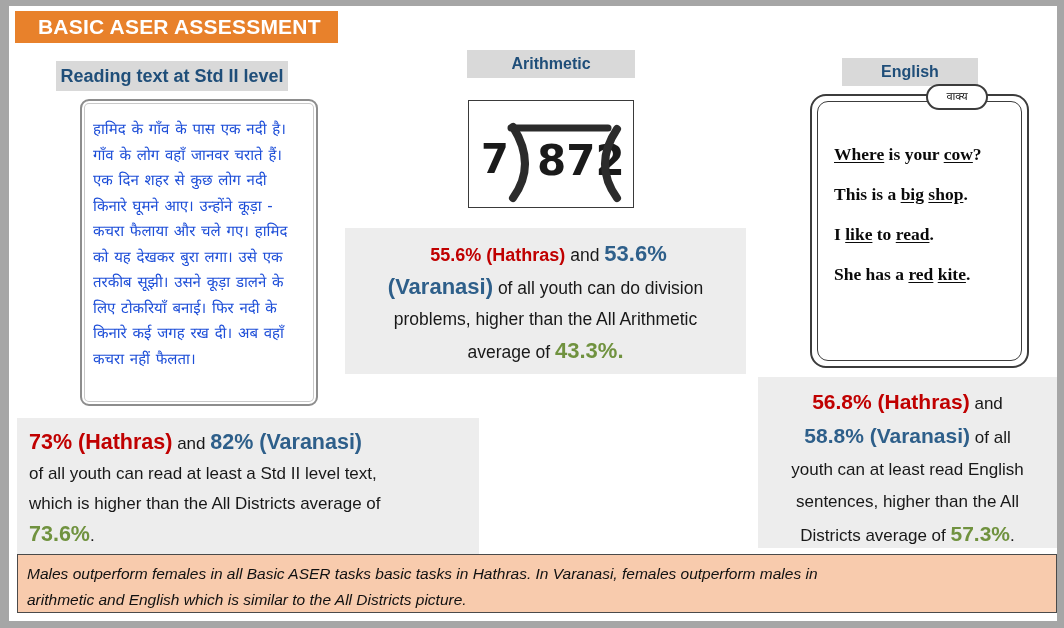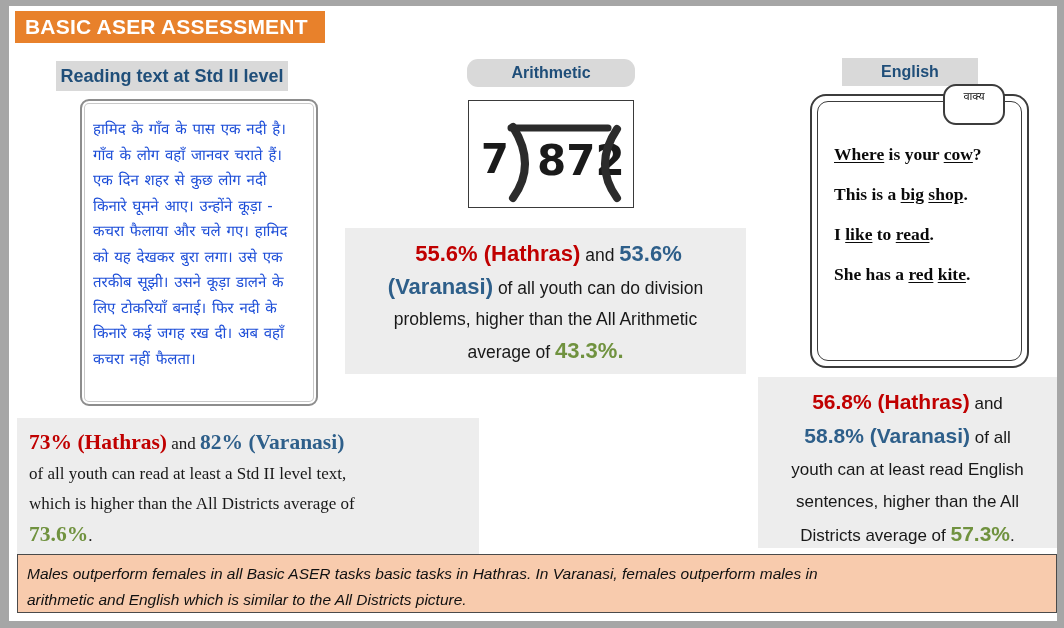--- a/index.html
+++ b/index.html
@@ -31,20 +31,21 @@
   }
 
   
   .hdr-band {
     position: absolute;
     left: 6px;
     top: 5px;
     width: 310px;
     height: 32px;
     background: #E8812B;
+    padding-left: 13px;
   }
   .hdr-band span {
     display: block;
     color: #ffffff;
     font-size: 21px;
     font-weight: bold;
     letter-spacing: .2px;
     line-height: 32px;
     padding-left: 10px;
     white-space: nowrap;
@@ -59,25 +60,24 @@
     text-align: center;
     white-space: nowrap;
   }
   #chip-reading {
     left: 47px; top: 55px;
     width: 232px; height: 30px;
     line-height: 30px;
     font-size: 18px;
   }
   #chip-arith {
-    left: 458px; top: 53px;
+    left: 458px; top: 44px;
     width: 168px; height: 28px;
     line-height: 28px;
     font-size: 16px;
-    border-radius: 11px;
   }
   #chip-english {
     left: 833px; top: 52px;
     width: 136px; height: 28px;
     line-height: 28px;
     font-size: 16px;
   }
 
   
   #reading-card {
@@ -130,22 +130,22 @@
   #english-inner {
     position: absolute;
     left: 5px; top: 5px; right: 5px; bottom: 5px;
     border: 1.5px solid #3c3c3c;
     border-radius: 11px;
     box-sizing: border-box;
     background: #ffffff;
   }
   #english-tab {
     position: absolute;
-    left: 131px; top: -12px;
-    width: 62px; height: 41px;
+    left: 114px; top: -12px;
+    width: 62px; height: 26px;
     background: #ffffff;
     border: 2px solid #3c3c3c;
     border-radius: 13px;
     box-sizing: border-box;
     text-align: center;
     font-family: "DejaVu Sans", sans-serif;
     font-size: 11px;
     line-height: 21px;
     color: #111;
     z-index: 4;
@@ -181,31 +181,30 @@
   .green { color: #70923F; font-weight: bold; }
 
   #stat-arith {
     left: 336px; top: 222px;
     width: 401px; height: 146px;
     font-size: 17.5px;
     line-height: 31px;
     text-align: center;
     padding: 10px 8px 0 8px;
   }
-  #stat-arith .s1 { font-size: 22px; margin-left: 6px; }
+  #stat-arith .s1 { font-size: 18px; margin-left: 6px; }
   #stat-arith .s2 { font-size: 22px; }
 
   #stat-reading {
     left: 8px; top: 412px;
     width: 462px; height: 152px;
     font-size: 17px;
     line-height: 30px;
     text-align: left;
     padding: 9px 10px 0 12px;
-    font-family: Liberation Serif, serif;
   }
   #stat-reading .s1 { font-size: 21.5px; }
 
   #stat-english {
     left: 749px; top: 371px;
     width: 299px; height: 171px;
     font-size: 17px;
     line-height: 32px;
     text-align: center;
     padding: 9px 6px 0 6px;

